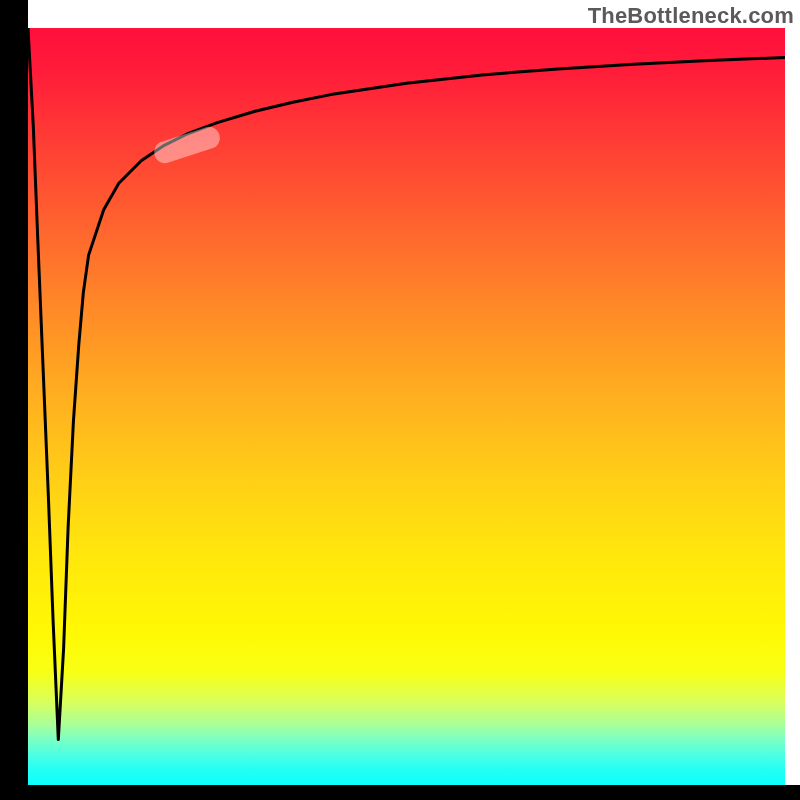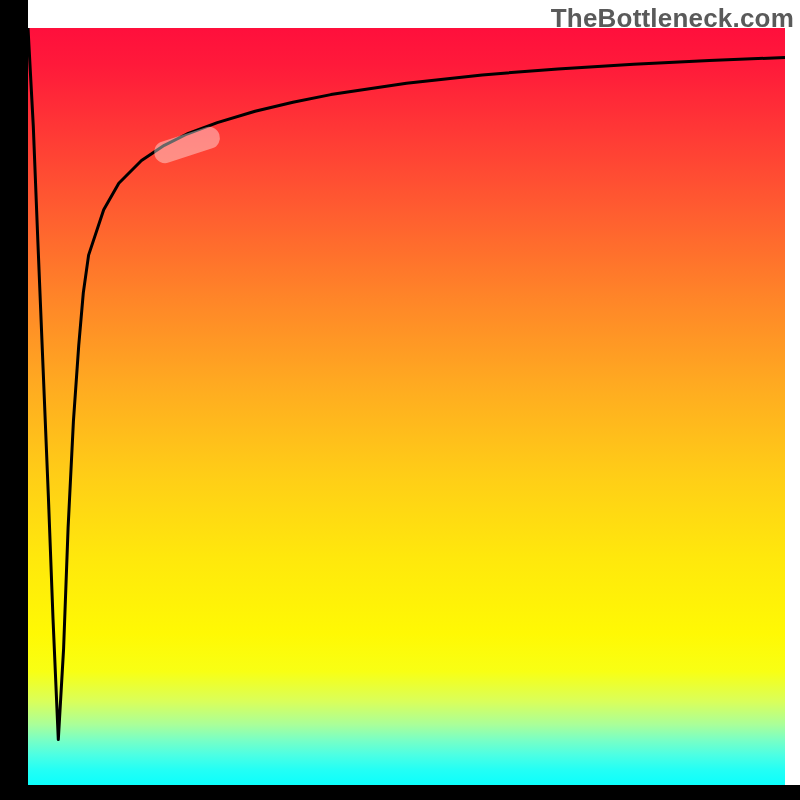--- a/index.html
+++ b/index.html
@@ -74,21 +74,21 @@
     bottom: 0;
     width: 800px;
     height: 15px;
     background: #000;
   }
   .watermark {
     position: absolute;
     top: 3px;
     right: 6px;
     font-family: Arial, Helvetica, sans-serif;
-    font-size: 26px;
+    font-size: 22px;
     font-weight: 600;
     color: #5a5a5a;
     letter-spacing: 0.2px;
   }
 </style>
 </head>
 <body>
 
 <div class="chart-container">
 

